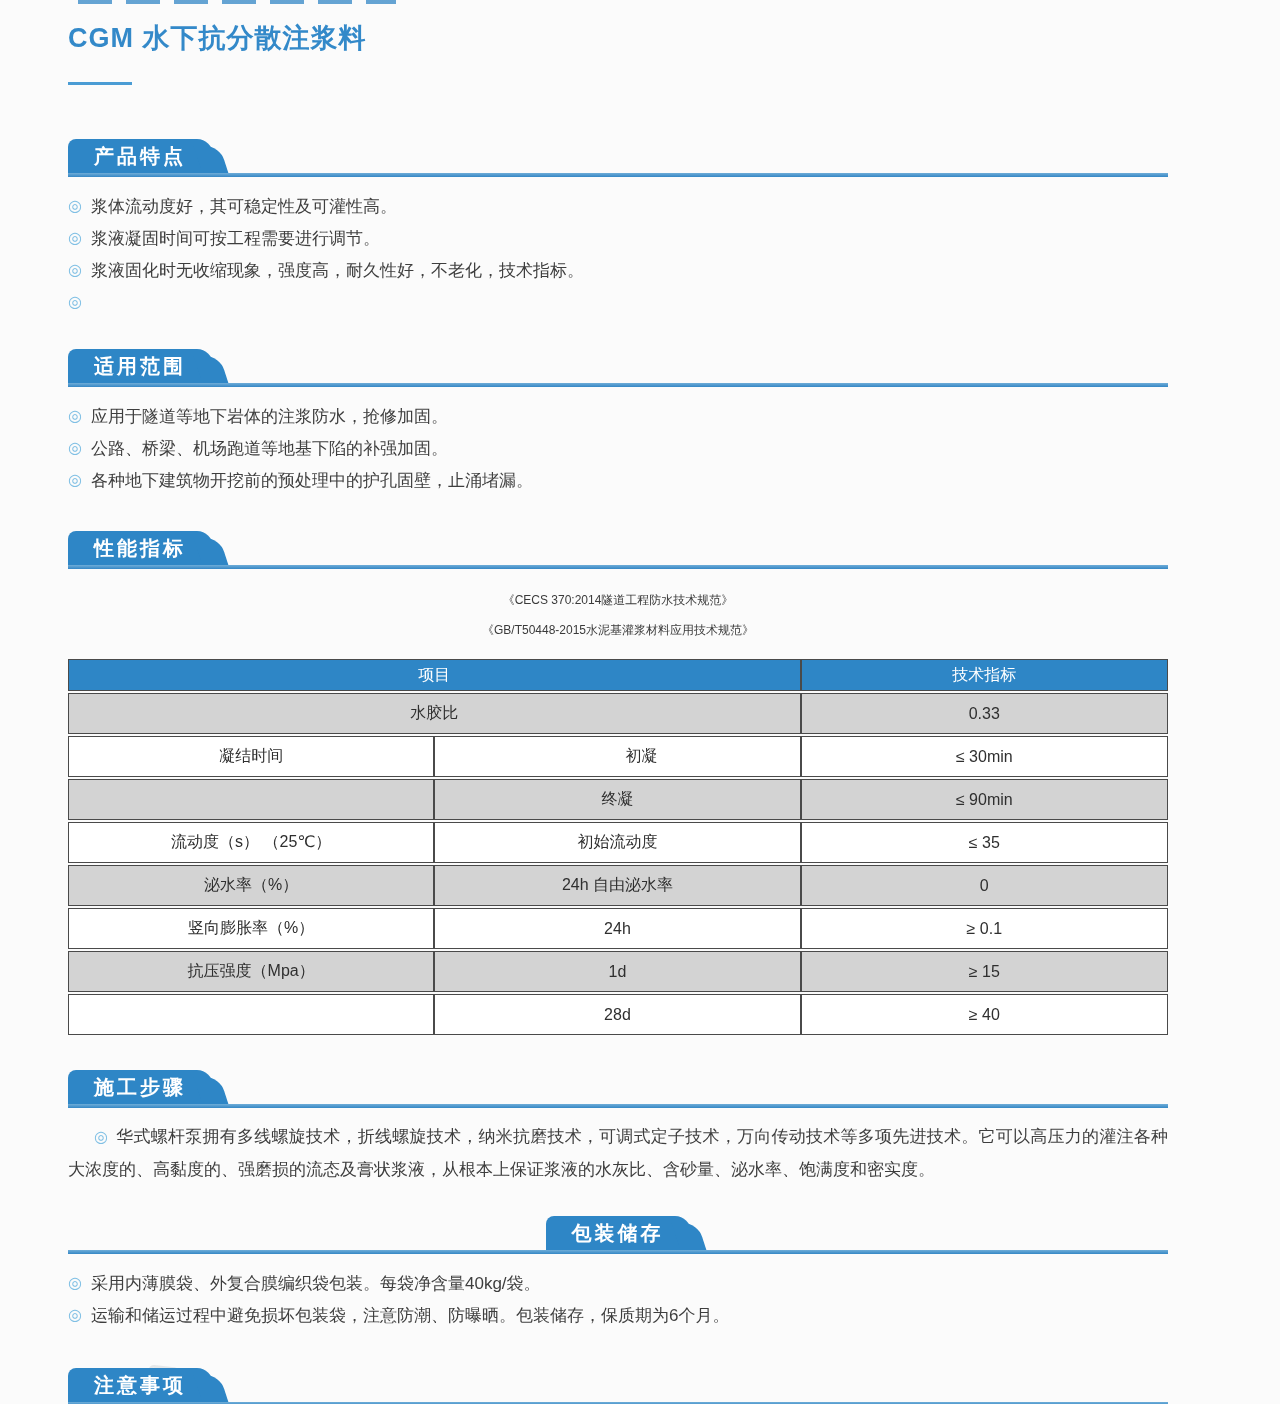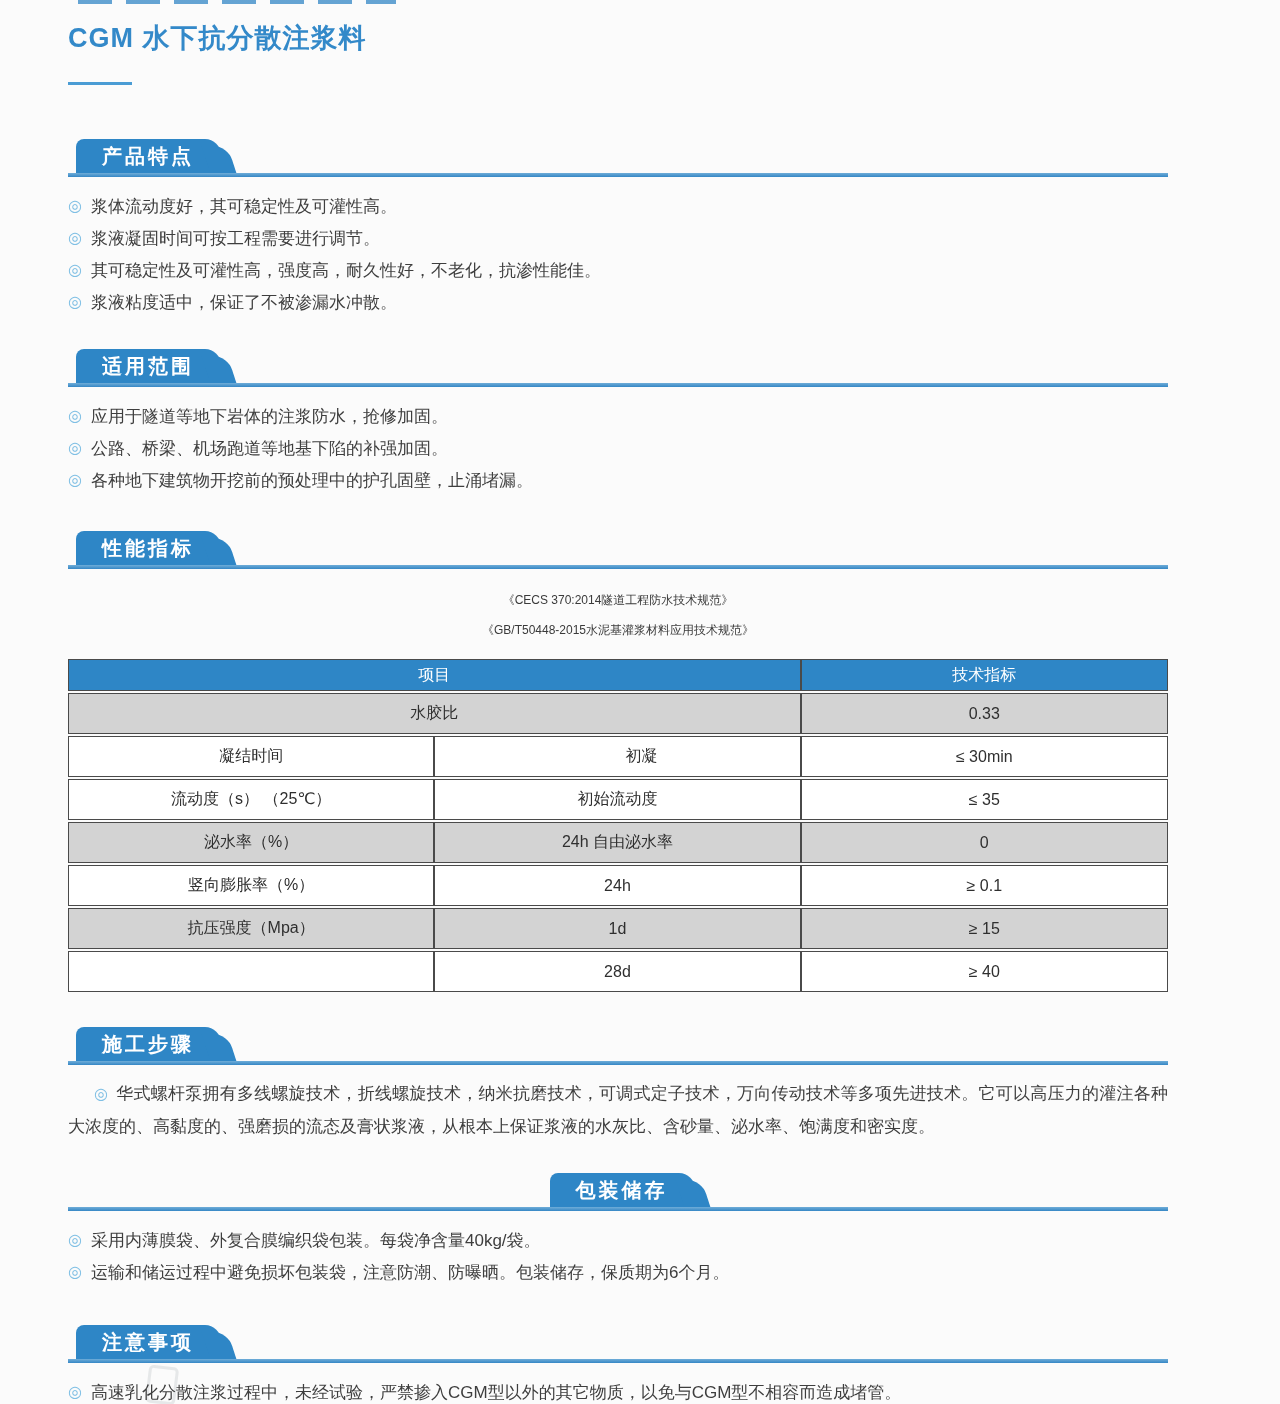--- a/index.html
+++ b/index.html
@@ -25,21 +25,21 @@
     transform:rotate(7deg);
   }
 
   .page-title {
     padding-top:20px; font-size:27px; font-weight:bold; color:#3389c9;
     letter-spacing:1px;
   }
   .title-rule { width:64px; height:3px; background:#4a9cd4; margin-top:26px; }
 
   .section { margin-top:0; }
-  .tab-row { position:relative; height:34px;margin-left:8px; }
+  .tab-row { position:relative; height:34px; }
   .tab {
     position:relative; display:inline-block; height:34px; line-height:35px;
     padding:0 27px 0 26px; background:#2e86c6; color:#ffffff;
     font-size:20px; font-weight:bold; letter-spacing:3px;
     border-radius:8px 16px 0 0;
   }
   .tab::after {
     content:""; position:absolute; right:-11px; bottom:0; width:26px; height:27px;
     background:#2e86c6; transform:skewX(18deg); border-radius:0 14px 0 0;
   }
@@ -104,25 +104,24 @@
       <li>
           <span class="bullet-icon">◎</span>
           <span>浆体流动度好，其可稳定性及可灌性高。</span>
         </li>
       <li>
           <span class="bullet-icon">◎</span>
           <span>浆液凝固时间可按工程需要进行调节。</span>
         </li>
       <li>
           <span class="bullet-icon">◎</span>
-          <span>其可稳定性及可灌性高，强度高，耐久性好，不老化，抗渗性能佳。</span>
-        </li>
-      <li>
-          <span class="bullet-icon">◎</span>
-          <span>浆液粘度适中，保证了不被渗漏水冲散。</span>
+          <span>浆液固化时无收缩现象，强度高，耐久性好，不老化，技术指标。</span>
+        </li>
+      <li>
+          <span class="bullet-icon">◎</span>
         </li>
     </ul>
   </div>
 
   <div class="section s-scope">
     <div class="tab-row"><div class="tab"><span>适用范围</span></div></div>
     <div class="rule"></div>
     <ul class="bullets">
       <li>
           <span class="bullet-icon">◎</span>
@@ -154,20 +153,25 @@
       </tr>
       <tr class="gray">
         <td colspan="2">水胶比</td>
         <td>0.33</td>
       </tr>
       <tr>
         <td class="col-a">凝结时间</td>
         <td class="col-b">初凝</td>
         <td>≤ 30min</td>
       </tr>
+      <tr class="gray">
+        <td></td>
+        <td>终凝</td>
+        <td>≤ 90min</td>
+      </tr>
       <tr>
         <td>流动度（s） （25℃）</td>
         <td>初始流动度</td>
         <td>≤ 35</td>
       </tr>
       <tr class="gray">
         <td>泌水率（%）</td>
         <td>24h 自由泌水率</td>
         <td>0</td>
       </tr>

